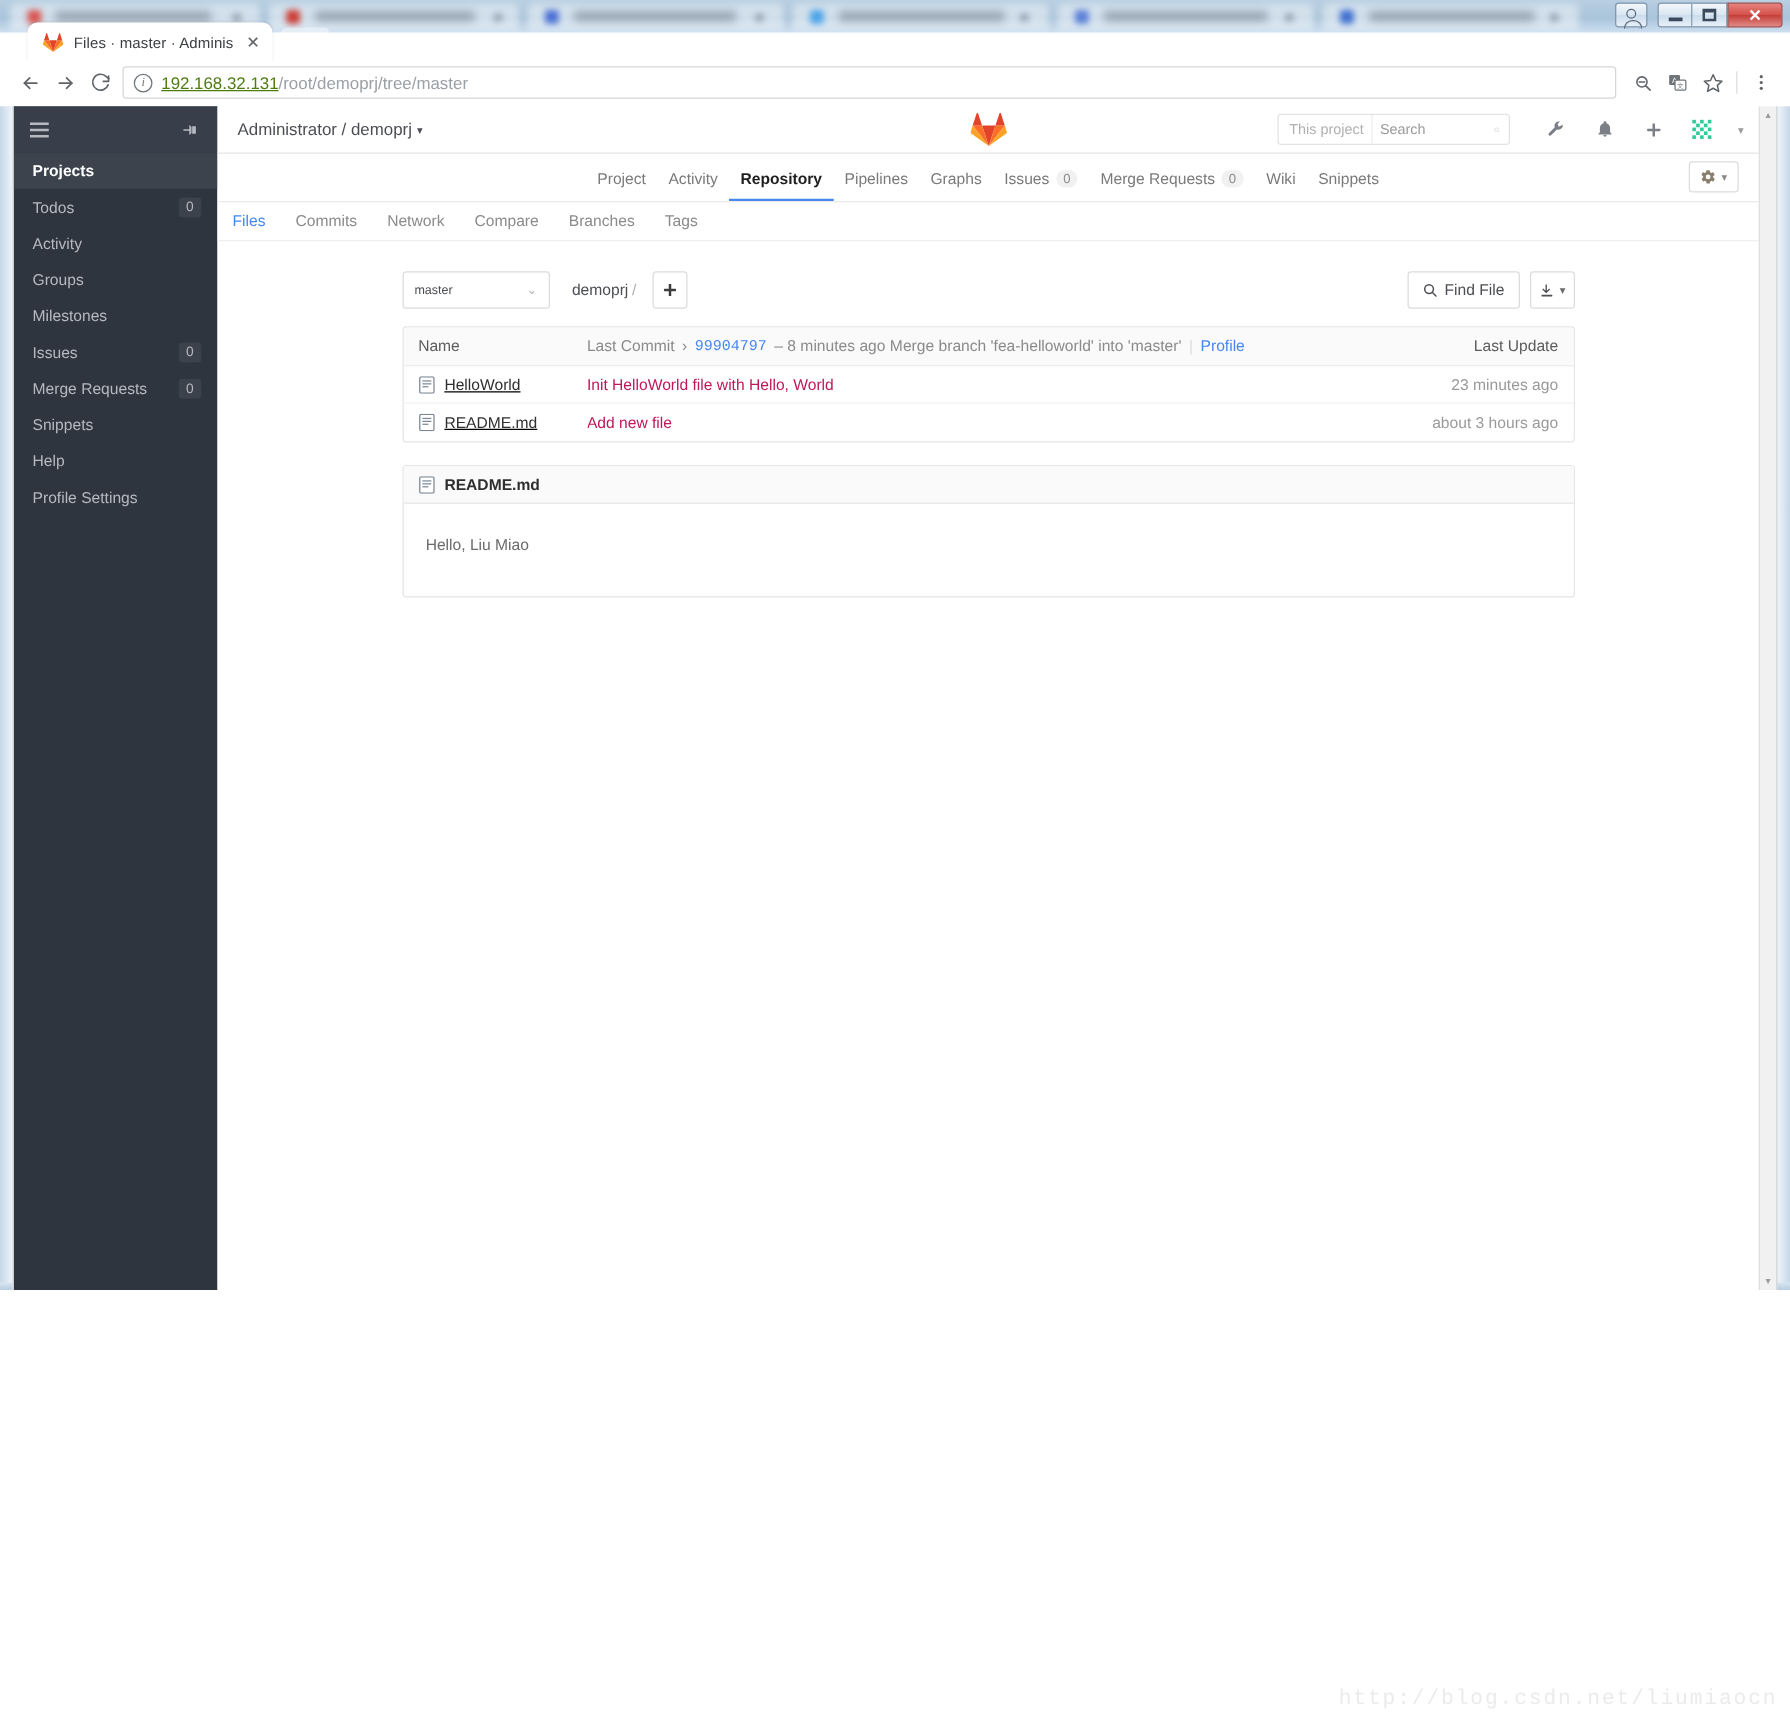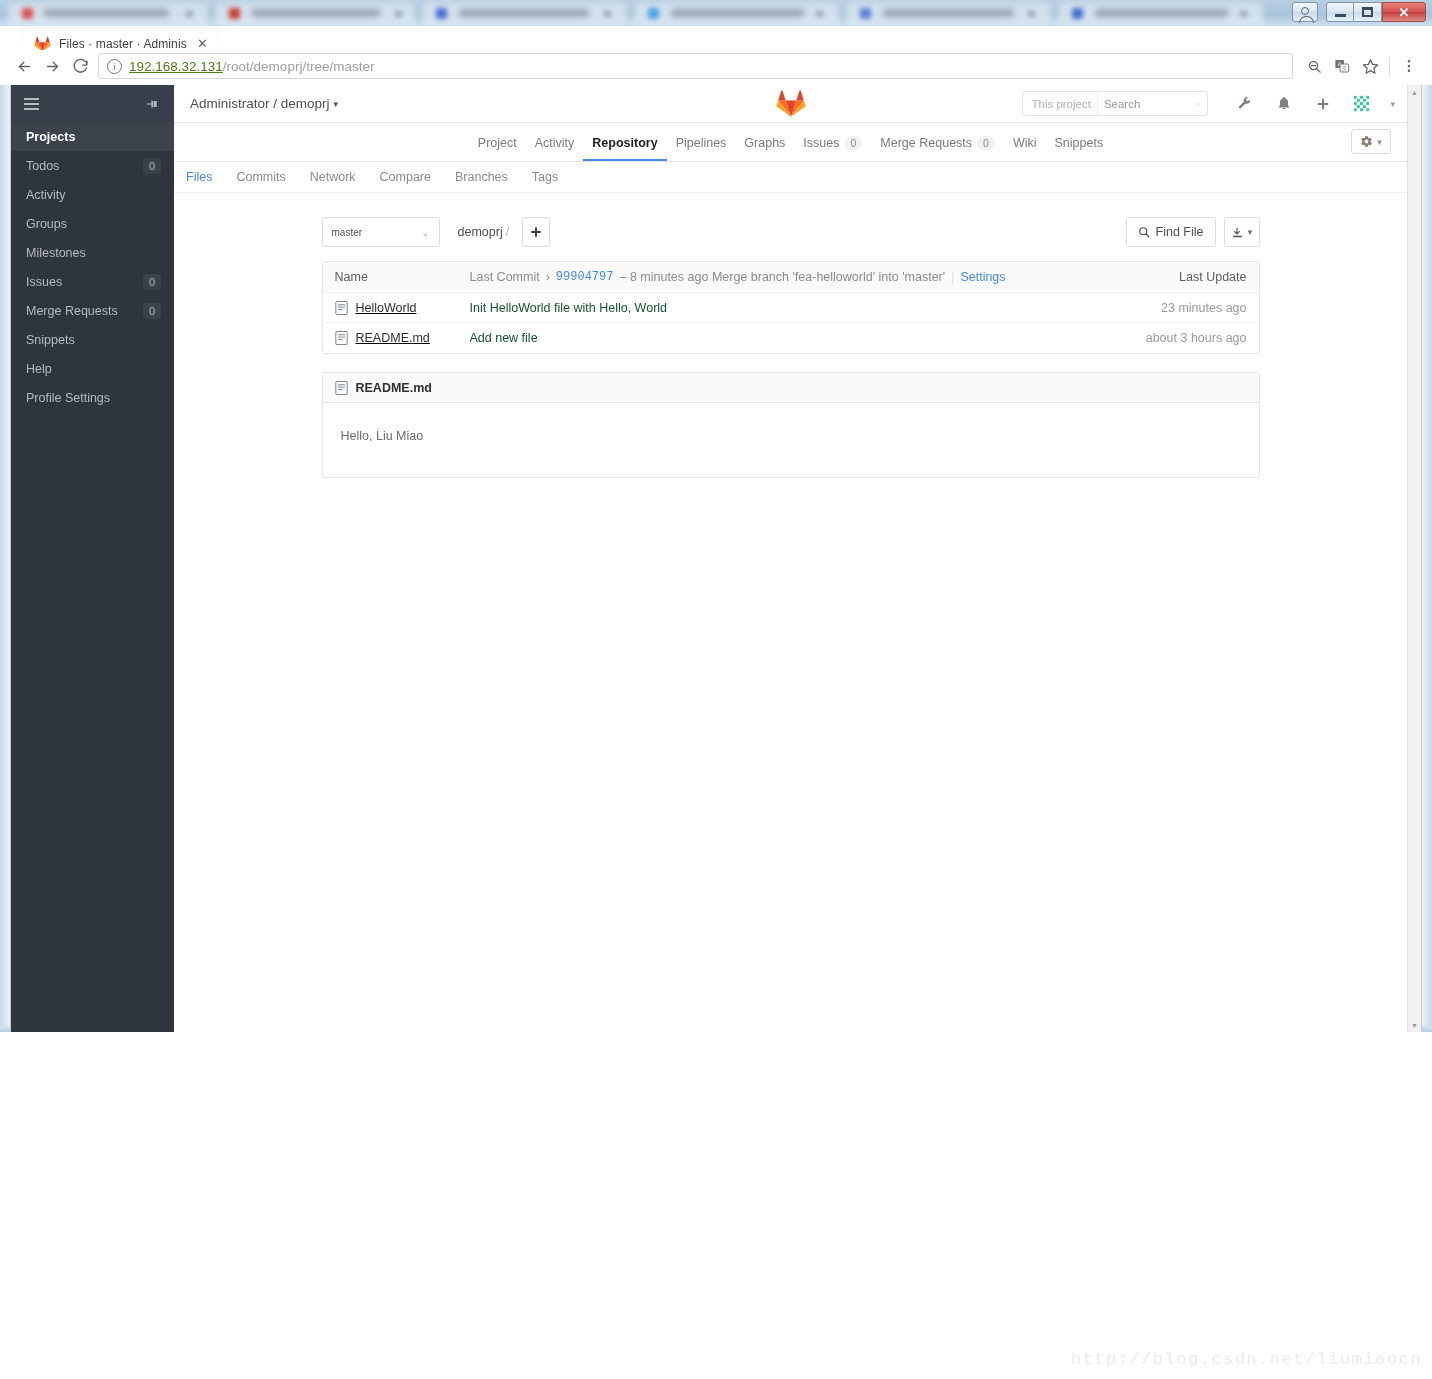--- a/index.html
+++ b/index.html
@@ -73,21 +73,21 @@
     width: 8px; height: 8px; border: 1.5px solid #5a6b7d; border-radius: 50%;
     position: relative; margin-top: -2px;
   }
   .glyph-user::after {
     content:""; position:absolute; left:-3px; top:8px; width:13px; height:6px;
     border: 1.5px solid #5a6b7d; border-bottom: none; border-radius: 7px 7px 0 0;
   }
 
   
   .tabbar {
-    position: absolute; left: 0; top: 28px; width: 1432px; height: 32px;
+    position: absolute; left: 0; top: 18px; width: 1432px; height: 32px;
   }
   .active-tab {
     position: absolute; left: 22px; top: 0; width: 196px; height: 32px;
     background: #ffffff;
     border-radius: 8px 8px 0 0;
     display: flex; align-items: center; padding: 0 8px 0 12px;
     box-shadow: 0 -1px 2px rgba(0,0,0,0.08);
   }
   .tab-favicon { width: 17px; height: 16px; flex: 0 0 auto; margin-right: 8px; }
   .tab-title {
@@ -253,21 +253,21 @@
   .commit-div { color: #dcdcdc; }
   .history-link { color: #4688f1; cursor: pointer; }
   .ft-col-update { width: 110px; text-align: right; color: #5c5c5c; flex: 0 0 auto; }
   .ft-row {
     display: flex; align-items: center; height: 30px; padding: 0 12px;
     border-bottom: 1px solid #f2f2f2; font-size: 12.5px;
   }
   .ft-row:last-child { border-bottom: none; }
   .ft-name { width: 135px; display: flex; align-items: center; gap: 8px; flex: 0 0 auto; text-decoration: underline; }
   .ft-name-text { color: #2f2f2f; cursor: pointer; }
-  .ft-msg { flex: 1 1 auto; color: #14532d; min-width: 0; overflow: hidden; white-space: nowrap; }
+  .ft-msg { flex: 1 1 auto; color: #be185d; min-width: 0; overflow: hidden; white-space: nowrap; }
   .ft-time { width: 130px; text-align: right; color: #9a9a9a; flex: 0 0 auto; }
 
   
   .readme-card { margin-top: 18px; border: 1px solid #e5e5e5; border-radius: 3px; background: #fff; }
   .readme-head {
     height: 30px; display: flex; align-items: center; gap: 8px;
     padding: 0 12px; background: #fafafa; border-bottom: 1px solid #e5e5e5;
   }
   .readme-title { font-size: 12.5px; color: #2f2f2f; font-weight: bold; }
   .readme-body { padding: 26px 18px 34px 18px; font-size: 12.5px; color: #6b6b6b; }
@@ -637,21 +637,21 @@
 
           <div class="file-table">
             <div class="ft-head">
               <div class="ft-col-name">Name</div>
               <div class="ft-col-commit">
                 <span>Last Commit</span>
                 <span>›</span>
                 <span class="commit-sha">99904797</span>
                 <span class="commit-msg"><span>–</span> <span>8 minutes ago</span> <span>Merge branch 'fea-helloworld' into 'master'</span></span>
                 <span class="commit-div">|</span>
-                <span class="history-link">Settings</span>
+                <span class="history-link">Profile</span>
               </div>
               <div class="ft-col-update">Last Update</div>
             </div>
             <div id="file-rows">
                 <div class="ft-row">
                   <div class="ft-name">
                     <svg width="13" height="14" viewBox="0 0 16 18">
                       <rect x="0.7" y="0.7" width="14.6" height="16.6" rx="1.4" fill="#fff" stroke="#7b8794" stroke-width="1.3"></rect>
                       <rect x="3.4" y="4.2" width="9.2" height="1.25" fill="#7b8794"></rect>
                       <rect x="3.4" y="7.2" width="9.2" height="1.25" fill="#7b8794"></rect>

